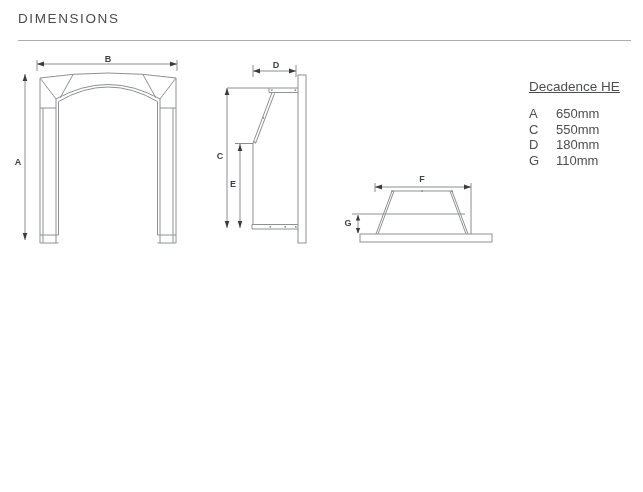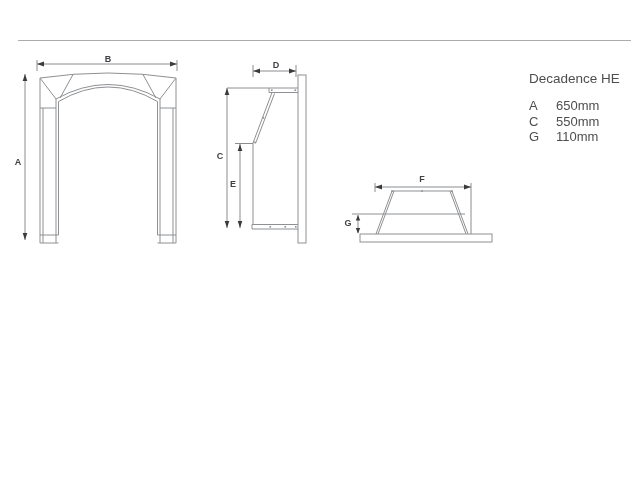--- a/index.html
+++ b/index.html
@@ -20,30 +20,31 @@
   .svg-plan{left:340px;top:170px;}
   .draw{stroke:#8e9093;fill:none;stroke-width:1;}
   .dim{stroke:#8a8c8f;fill:none;stroke-width:1;}
   .arrow{fill:#3a3b3d;stroke:none;}
   .dot{fill:#8e9093;stroke:none;}
   .dimlabel{
     font-family:"Liberation Sans",sans-serif;
     font-size:9px;font-weight:700;fill:#404144;text-anchor:middle;
   }
   .specs{position:absolute;left:529px;top:63px;width:112px;color:#4d4e50;}
-  .product{font-size:13.5px;font-weight:400;margin:8px 0 12px 0;}
+  .product{font-size:13.5px;font-weight:400;margin:16px 0 12px 0;text-decoration:underline;}
   .spec-row{font-size:13px;line-height:15.7px;white-space:nowrap;}
   .spec-row .letter{display:inline-block;width:14px;}
   .spec-row .value{margin-left:13px;}
 </style>
 </head>
 <body>
 
 <div class="page">
 
+  <h1 class="page-title">DIMENSIONS</h1>
   <div class="divider"></div>
 
   <svg class="svg-front" width="180" height="195" viewBox="0 0 180 195">
     <g class="draw">
       <path d="M30,23 Q98,13 166,23"></path>
       <path d="M46,44 Q98,15 150,44"></path>
       <path d="M48.5,46.5 Q98,17.5 147.5,46.5"></path>
       <line x1="30" y1="23" x2="46" y2="44"></line>
       <line x1="63" y1="19.5" x2="50" y2="43"></line>
       <line x1="166" y1="23" x2="150" y2="44"></line>
@@ -151,17 +152,20 @@
 
   <div class="specs">
     <p class="product">Decadence HE</p>
     <div class="spec-row">
       <span class="letter">A</span><span class="value">650mm</span>
     </div>
     <div class="spec-row">
       <span class="letter">C</span><span class="value">550mm</span>
     </div>
     <div class="spec-row">
+      <span class="letter">D</span><span class="value">180mm</span>
+    </div>
+    <div class="spec-row">
       <span class="letter">G</span><span class="value">110mm</span>
     </div>
   </div>
 
 </div>
 
 </body></html>

